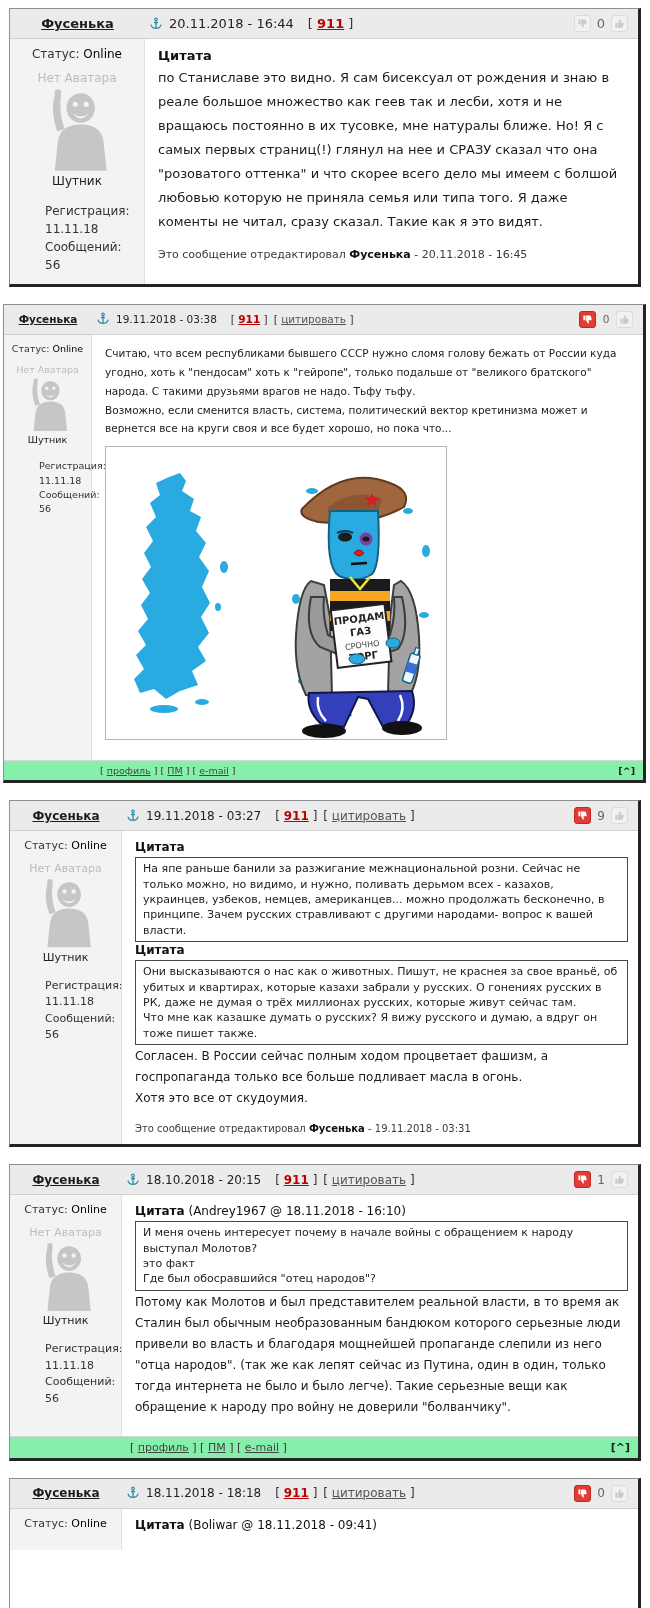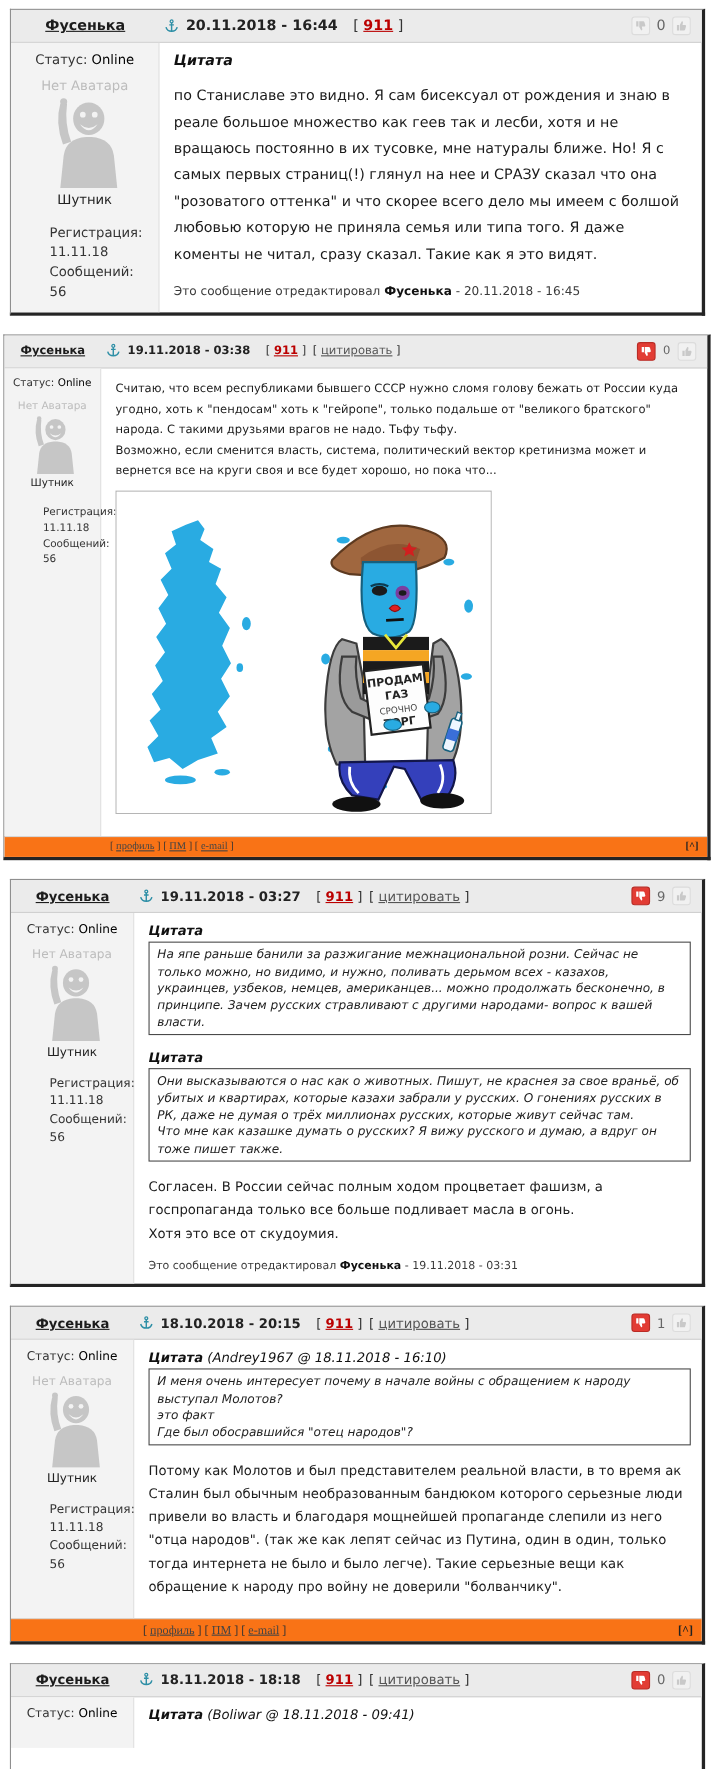--- a/index.html
+++ b/index.html
@@ -28,21 +28,21 @@
     background:#ebebeb;
     border-bottom:1px solid #d0d0d0;
     padding:6px 8px 6px 0;
     font-size:var(--hfs);
   }
   .head-user{ width:var(--side); text-align:center; flex:0 0 auto;}
   .username{ font-weight:bold; color:#1c1c1c; text-decoration:underline; cursor:pointer;}
   .head-mid{ flex:1 1 auto; display:flex; align-items:center; gap:6px; padding-left:4px;}
   .anchor-icon{ color:#2e8fa6; width:14px; height:14px; display:inline-block; cursor:pointer;}
   .anchor-icon svg{ width:100%; height:100%; display:block;}
-  .post-date{ font-weight:bold; color:#222; margin-right:8px;}
+  .post-date{ font-weight:normal; color:#222; margin-right:8px;}
   .hlink-grp{ color:#333; }
   .hlink{ text-decoration:underline; cursor:pointer; color:#555;}
   .hlink.red{ color:#bb0000; font-weight:bold;}
   .br{ color:#333; }
   .rating{ display:flex; align-items:center; gap:5px; margin-left:auto; padding-right:2px;}
   .badge{ width:17px; height:17px; border-radius:3px; display:flex; align-items:center; justify-content:center; cursor:pointer;}
   .badge svg{ width:11px; height:11px; display:block;}
   .badge.active{ background:#e23c34; border:1px solid #b92c26; color:#fff;}
   .badge.inactive{ background:#f1f1f1; border:1px solid #dcdcdc; color:#c9c9c9;}
   .rate-val{ font-size:var(--hfs); color:#666; min-width:10px; text-align:center;}
@@ -58,42 +58,42 @@
   }
   .status-line{ margin-bottom:10px; color:#333;}
   .status-online{ color:#000000;}
   .noavatar{ color:#bcbcbc; margin-bottom:2px;}
   .avatar{ width:var(--av); margin:0 auto; display:block; cursor:pointer;}
   .avatar svg{ width:100%; display:block;}
   .role{ color:#222; margin:3px 0 14px 0;}
   .reg{ text-align:left; color:#333; padding-left:3px; line-height:1.5;margin-left:28px;}
 
   .content{ flex:1 1 auto; padding:9px 10px 10px 13px; font-size:var(--fs);}
-  .quote-wrap{ margin-bottom:13px;font-style:italic;}
+  .quote-wrap{ margin-bottom:1px;}
   .quote-title{ font-weight:bold; font-size:var(--fs); margin-bottom:3px; color:#111;}
   .quote-title .qt-extra{ font-weight:normal;}
   .quote-box{
     border:1px solid #4a4a4a; background:#fff;
     padding:3px 7px; font-size:var(--qfs); line-height:1.4; color:#222;
     white-space:pre-line;
   }
   .body-text{ line-height:var(--lh); white-space:pre-line; margin-bottom:8px; color:#1b1b1b;}
   .edit-note{ font-size:var(--efs); color:#3a3a3a; margin-top:14px;}
   .edit-note b{ color:#111;}
 
   .cartoon-box{
     width:342px; border:1px solid #b5b5b5; background:#fff;
     margin:4px 0 10px 0; cursor:pointer;
   }
   .cartoon-box svg{ display:block; width:100%; }
 
   .post-foot{
     display:flex; align-items:center;
-    background:#f97316; border-top:1px solid #d6d6d6;
-    padding:4px 8px 4px 0; font-size:var(--sfs);font-family:Liberation Serif, serif;
+    background:#86efac; border-top:1px solid #d6d6d6;
+    padding:4px 8px 4px 0; font-size:var(--sfs);
   }
   .foot-links{ padding-left:calc(var(--side) + 8px); color:#333;}
   .flink{ text-decoration:underline; color:#444; cursor:pointer;}
   .top-link{ margin-left:auto; color:#222; text-decoration:none; cursor:pointer; font-weight:bold;}
 </style>
 </head>
 <body>
 
 <div id="posts">
     <article class="post size-lg" style="min-height: 192px;">

